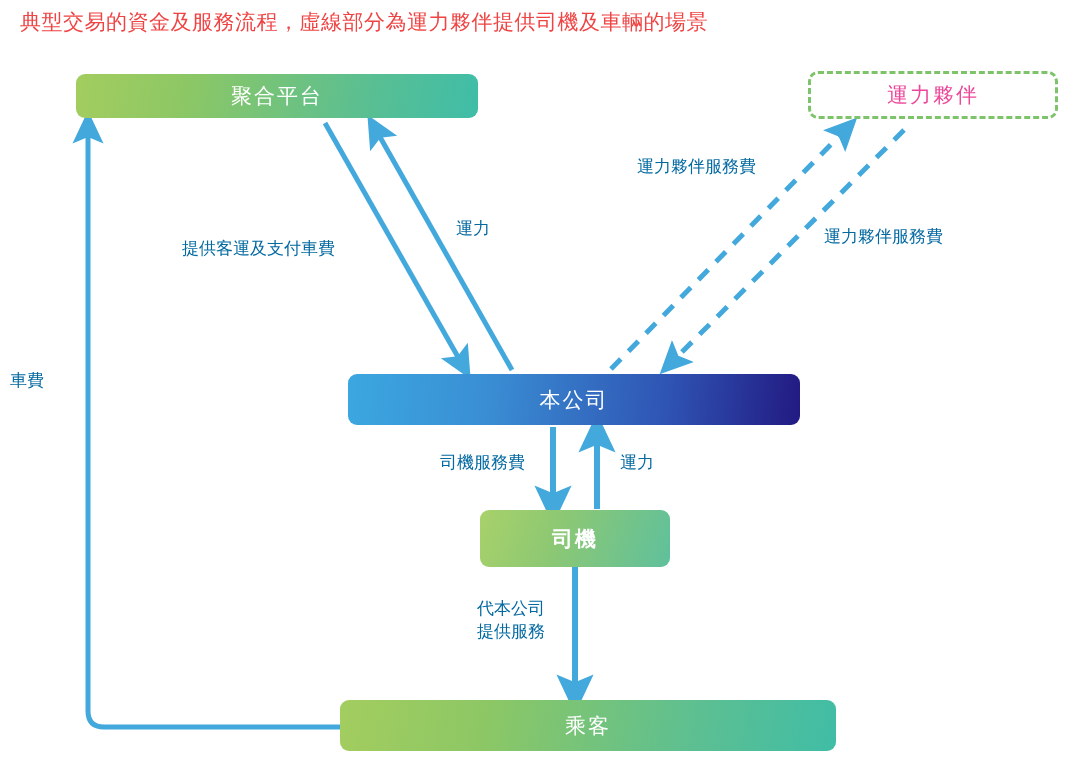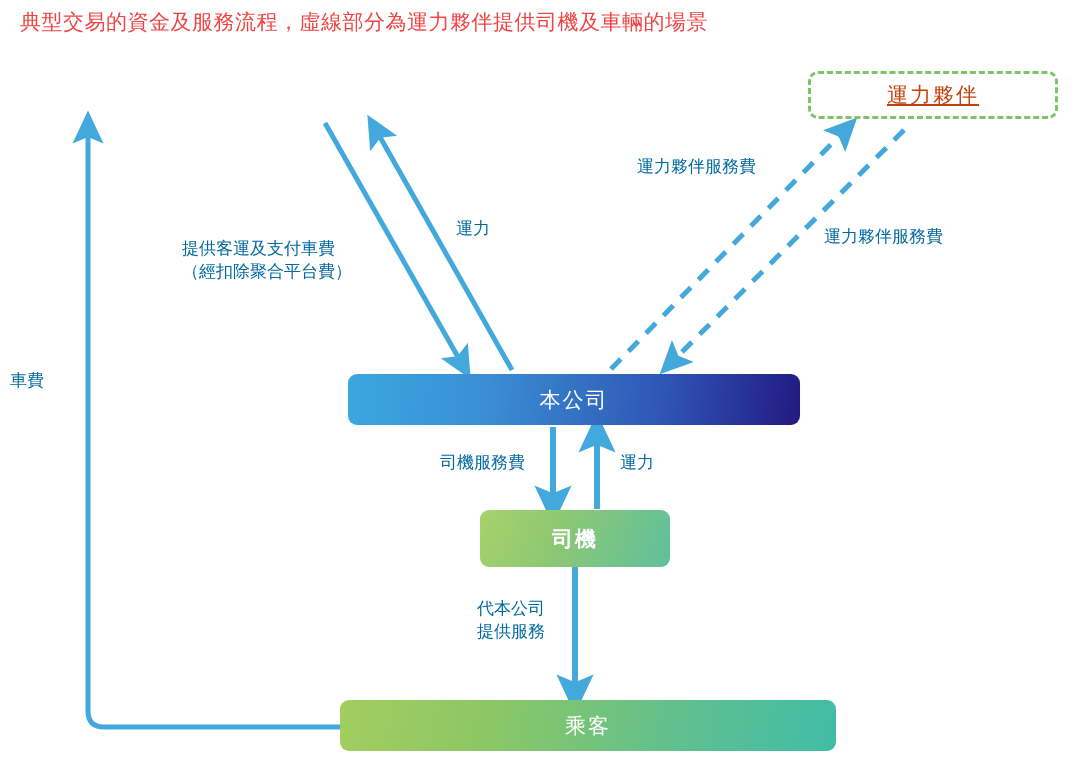--- a/index.html
+++ b/index.html
@@ -60,24 +60,23 @@
     font-weight: bold;
   }
   .node-passenger {
     left: 340px; top: 700px; width: 496px; height: 51px;
     background: linear-gradient(100deg, #a3cd5f 0%, #8cc765 30%, #5cbf92 72%, #40bda6 100%);
   }
   .node-partner {
     left: 808px; top: 71px; width: 250px; height: 48px;
     background: transparent;
     border: 3px dashed #7cc36a;
-    color: #c2410c;
+    color: #ec4899;
     border-radius: 10px;
     font-size: 21px;
-    text-decoration: underline;
   }
   .edge-label {
     position: absolute;
     font-size: 17px;
     line-height: 1.35;
     color: #0369a1;
     white-space: nowrap;
     font-family: "Liberation Serif", "DejaVu Serif", serif;
   }
   .lbl-fare          { left: 10px;  top: 370px; }
@@ -132,20 +131,23 @@
 
     <g>
       <path d="M597,509 L597,434" fill="none" stroke="#43a8dc" stroke-width="6" marker-end="url(#ah)"></path>
     </g>
 
     <g>
       <path d="M575,567 L575,693" fill="none" stroke="#43a8dc" stroke-width="6" marker-end="url(#ah)"></path>
     </g>
   </svg>
 
+  <div class="node node-platform">
+    <span>聚合平台</span>
+  </div>
 
   <div class="node node-partner">
     <span>運力夥伴</span>
   </div>
 
   <div class="node node-company">
     <span>本公司</span>
   </div>
 
   <div class="node node-driver">
@@ -153,21 +155,20 @@
   </div>
 
   <div class="node node-passenger">
     <span>乘客</span>
   </div>
 
   <div class="edge-label lbl-fare">車費</div>
 
   <div class="edge-label lbl-ride-payment">
     <div>提供客運及支付車費</div>
-    <div>（經扣除聚合平台費）</div>
   </div>
 
   <div class="edge-label lbl-capacity-top">運力</div>
 
   <div class="edge-label lbl-partner-fee">運力夥伴服務費</div>
 
   <div class="edge-label lbl-provide-dv">運力夥伴服務費</div>
 
   <div class="edge-label lbl-driver-fee">司機服務費</div>
 

